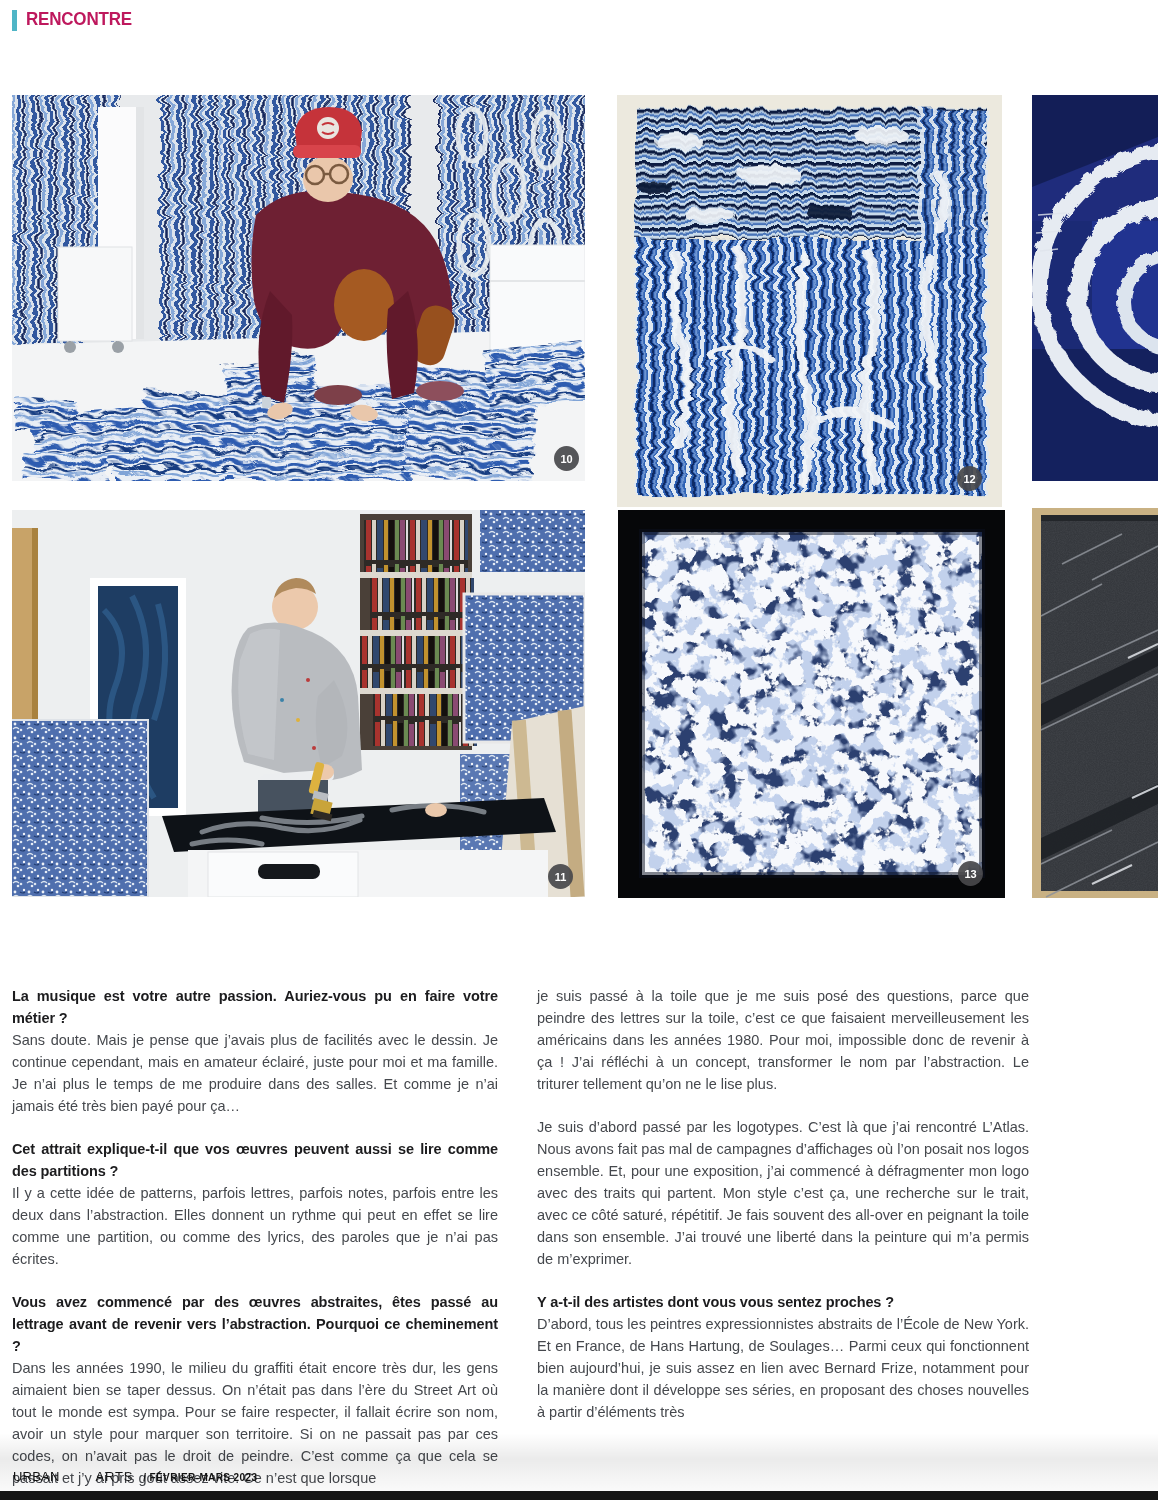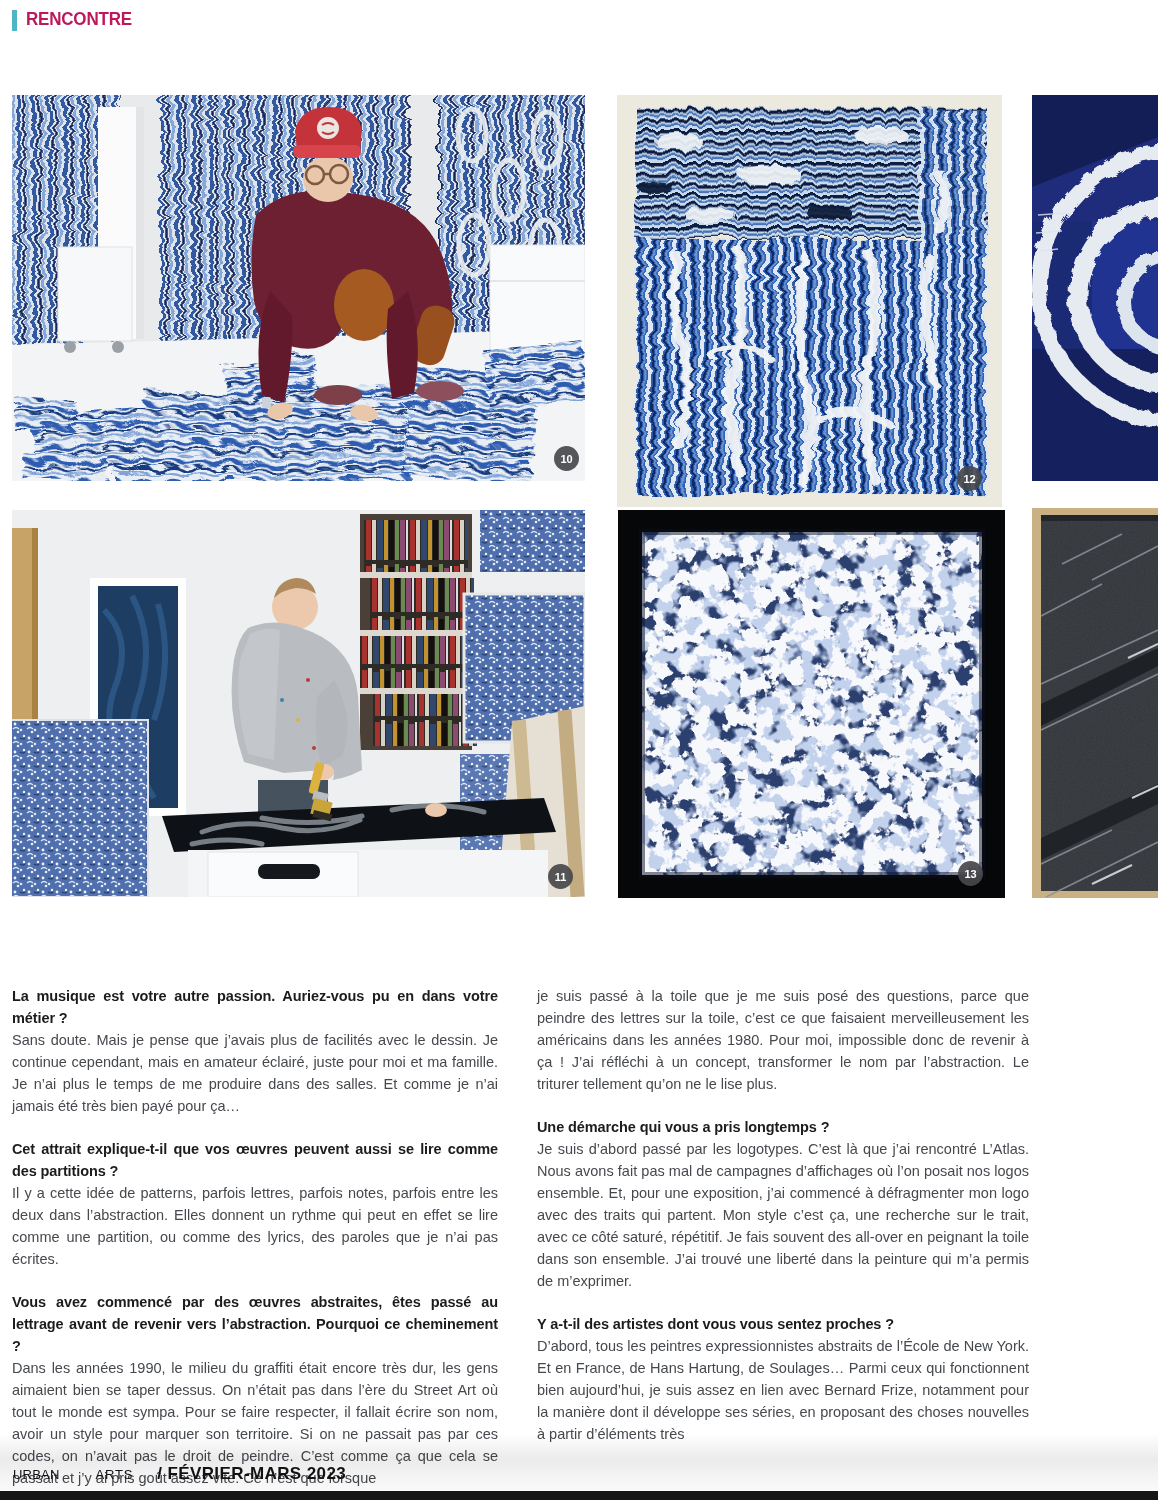--- a/index.html
+++ b/index.html
@@ -30,21 +30,21 @@
   .col.right{left:537px;width:492px;}
   .q{margin:0;font-weight:700;color:#1c1c1e;letter-spacing:-0.1px;}
   .a{margin:0 0 21px 0;}
   .a:last-child{margin-bottom:0;}
   
   .bottomshade{position:absolute;left:0;right:0;bottom:9px;height:58px;
      background:linear-gradient(to bottom, rgba(0,0,0,0) 0%, rgba(0,0,0,0.08) 45%, rgba(0,0,0,0.02) 100%);}
   .footer{position:absolute;left:13px;bottom:16px;color:#121212;font-size:13px;z-index:3;}
   .brand-bold{font-weight:400;letter-spacing:0.2px;}
   .brand-light{font-weight:400;letter-spacing:0.8px;margin-left:36px;}
-  .issue{font-weight:600;font-size:17px;letter-spacing:0.4px;margin-left:24px;}
+  .issue{font-weight:600;font-size:10px;letter-spacing:0.4px;margin-left:10px;}
   .bottombar{position:absolute;left:0;right:0;bottom:0;height:9px;background:#161616;z-index:2;}
 </style>
 </head>
 <body>
 
 <div class="page">
 
   <div class="kicker">
     <div class="kicker-bar"></div>
     <div class="kicker-label">RENCONTRE</div>
@@ -341,31 +341,30 @@
       </g>
       <g stroke="#d8dbe0" stroke-width="2" opacity="0.9">
         <line x1="96" y1="150" x2="126" y2="136"></line>
         <line x1="100" y1="290" x2="126" y2="278"></line>
         <line x1="60" y1="376" x2="100" y2="357"></line>
       </g>
     </svg>
   </div>
 
   <div class="col left">
-    <p class="q">La musique est votre autre passion. Auriez-vous pu en dans votre métier ?</p>
+    <p class="q">La musique est votre autre passion. Auriez-vous pu en faire votre métier ?</p>
     <p class="a">Sans doute. Mais je pense que j’avais plus de facilités avec le dessin. Je continue cependant, mais en amateur éclairé, juste pour moi et ma famille. Je n’ai plus le temps de me produire dans des salles. Et comme je n’ai jamais été très bien payé pour ça…</p>
     <p class="q">Cet attrait explique-t-il que vos œuvres peuvent aussi se lire comme des partitions ?</p>
     <p class="a">Il y a cette idée de patterns, parfois lettres, parfois notes, parfois entre les deux dans l’abstraction. Elles donnent un rythme qui peut en effet se lire comme une partition, ou comme des lyrics, des paroles que je n’ai pas écrites.</p>
     <p class="q">Vous avez commencé par des œuvres abstraites, êtes passé au lettrage avant de revenir vers l’abstraction. Pourquoi ce cheminement ?</p>
     <p class="a">Dans les années 1990, le milieu du graffiti était encore très dur, les gens aimaient bien se taper dessus. On n’était pas dans l’ère du Street Art où tout le monde est sympa. Pour se faire respecter, il fallait écrire son nom, avoir un style pour marquer son territoire. Si on ne passait pas par ces codes, on n’avait pas le droit de peindre. C’est comme ça que cela se passait et j’y ai pris goût assez vite. Ce n’est que lorsque</p>
   </div>
 
   <div class="col right">
     <p class="a">je suis passé à la toile que je me suis posé des questions, parce que peindre des lettres sur la toile, c’est ce que faisaient merveilleusement les américains dans les années 1980. Pour moi, impossible donc de revenir à ça ! J’ai réfléchi à un concept, transformer le nom par l’abstraction. Le triturer tellement qu’on ne le lise plus.</p>
-    <p class="q">Une démarche qui vous a pris longtemps ?</p>
     <p class="a">Je suis d’abord passé par les logotypes. C’est là que j’ai rencontré L’Atlas. Nous avons fait pas mal de campagnes d’affichages où l’on posait nos logos ensemble. Et, pour une exposition, j’ai commencé à défragmenter mon logo avec des traits qui partent. Mon style c’est ça, une recherche sur le trait, avec ce côté saturé, répétitif. Je fais souvent des all-over en peignant la toile dans son ensemble. J’ai trouvé une liberté dans la peinture qui m’a permis de m’exprimer.</p>
     <p class="q">Y a-t-il des artistes dont vous vous sentez proches ?</p>
     <p class="a">D’abord, tous les peintres expressionnistes abstraits de l’École de New York. Et en France, de Hans Hartung, de Soulages… Parmi ceux qui fonctionnent bien aujourd’hui, je suis assez en lien avec Bernard Frize, notamment pour la manière dont il développe ses séries, en proposant des choses nouvelles à partir d’éléments très</p>
   </div>
 
   <div class="bottomshade"></div>
   <div class="footer">
     <span class="brand-bold">URBAN</span><span class="brand-light">ARTS</span><span class="issue">/ FÉVRIER-MARS 2023</span>
   </div>
   <div class="bottombar"></div>

